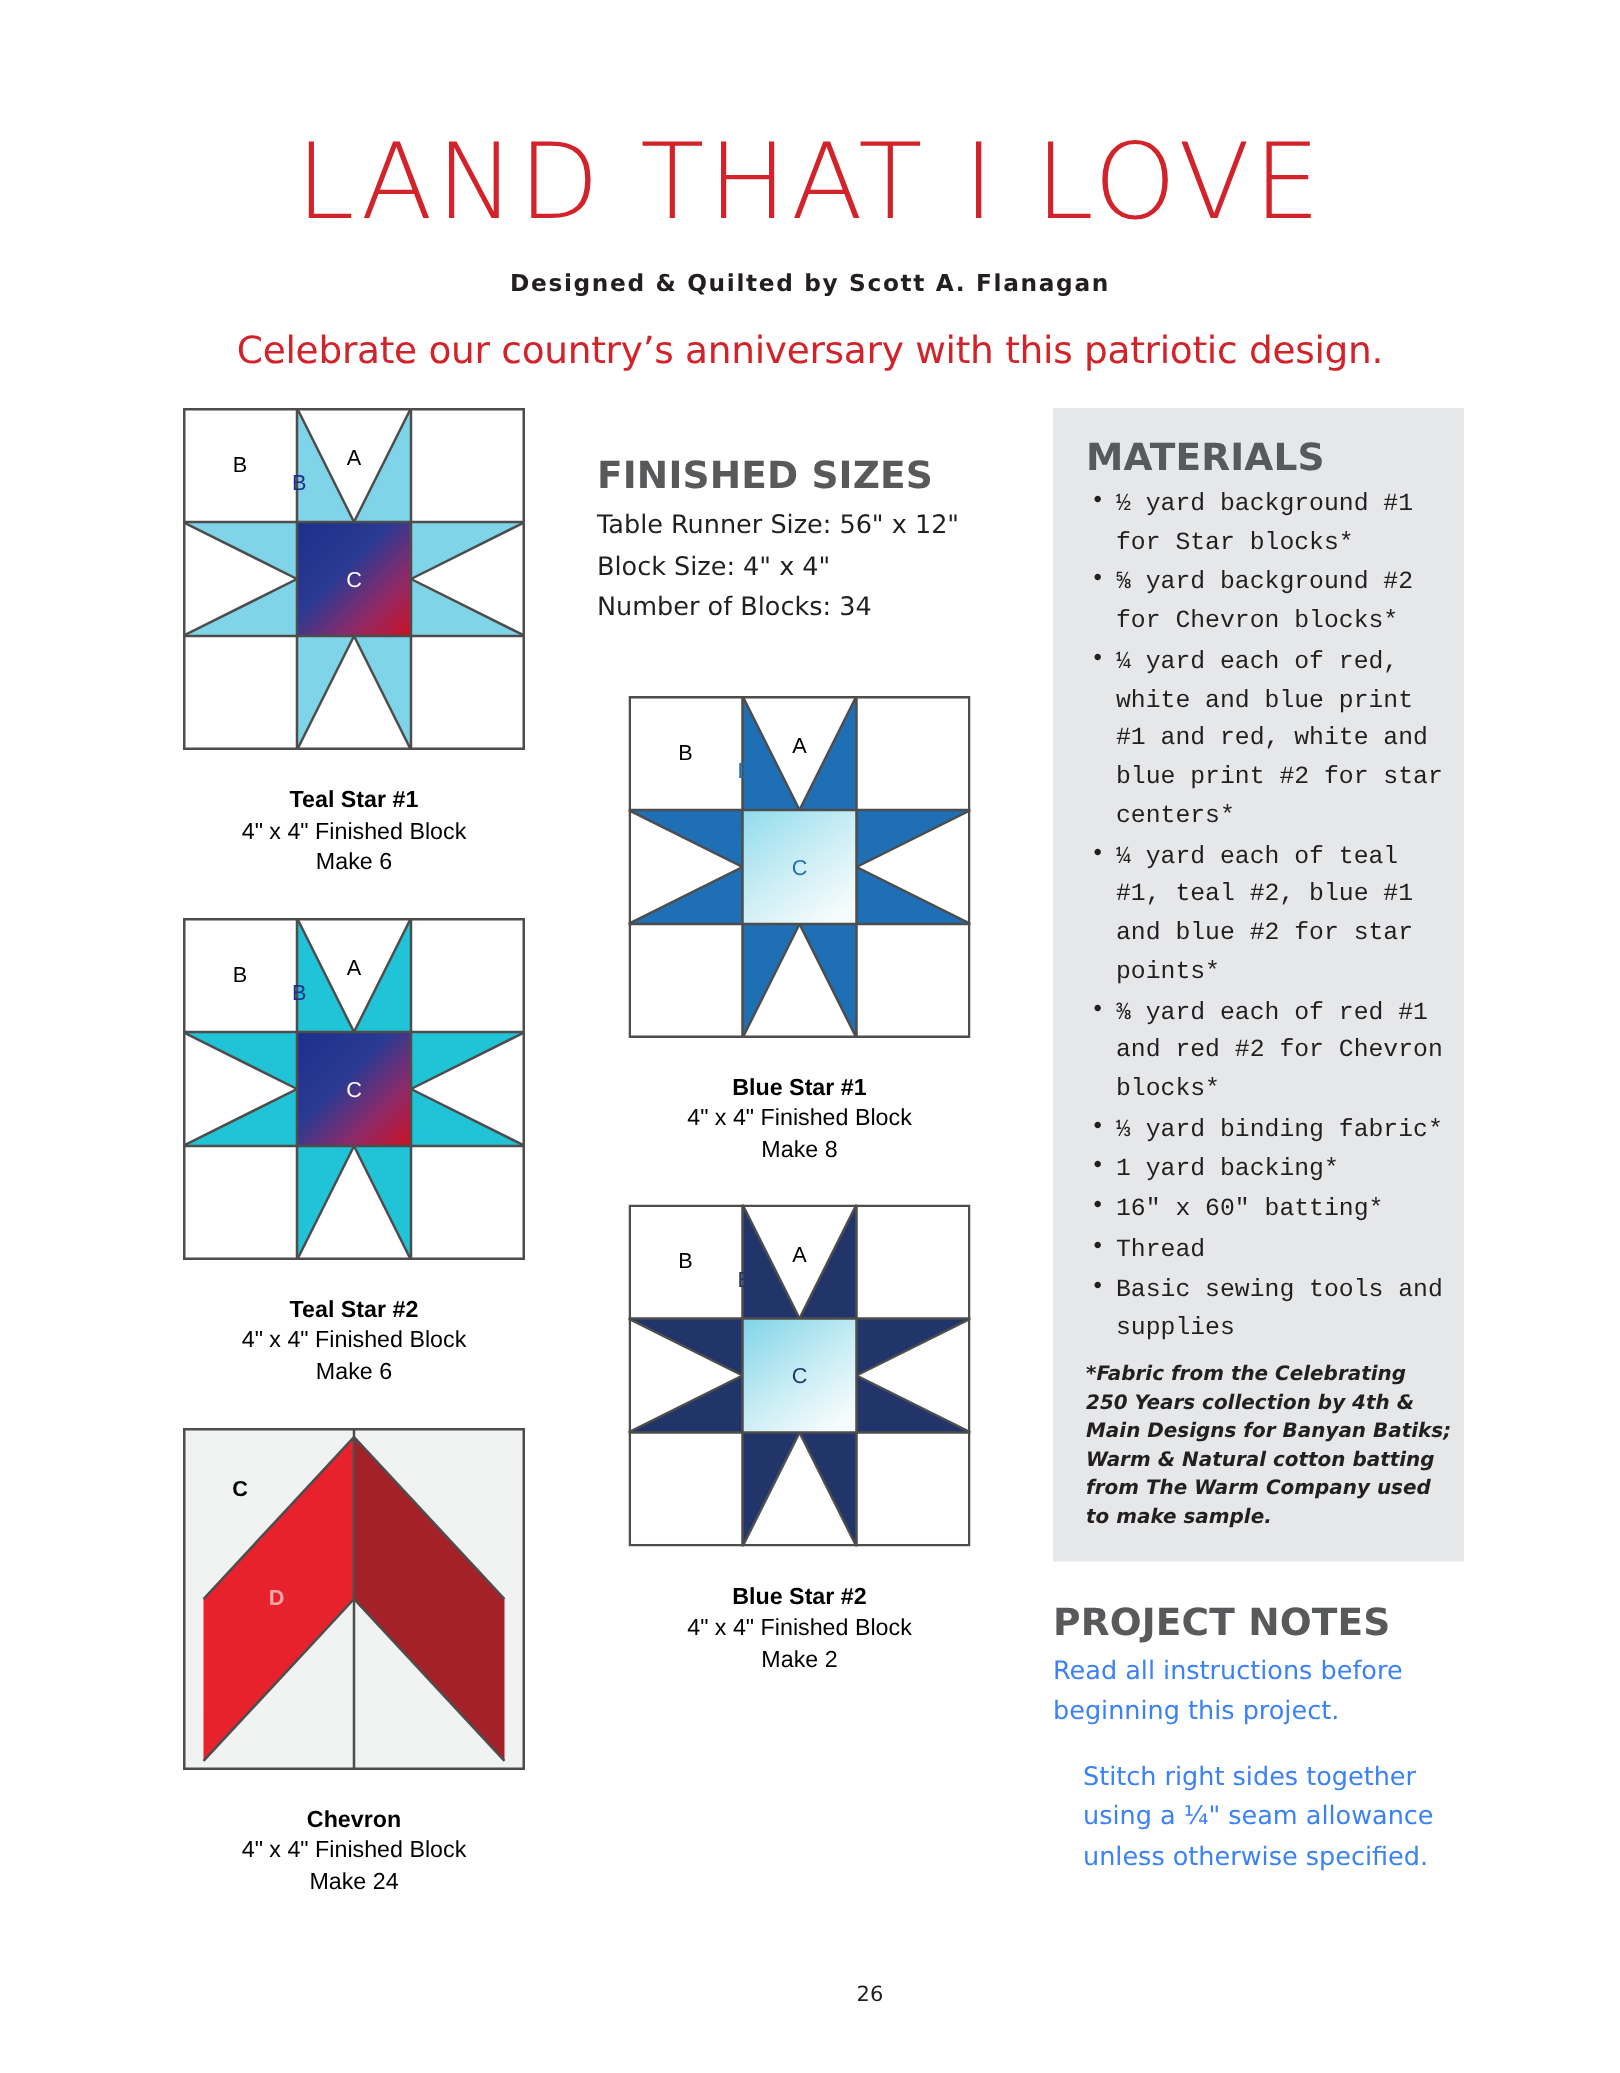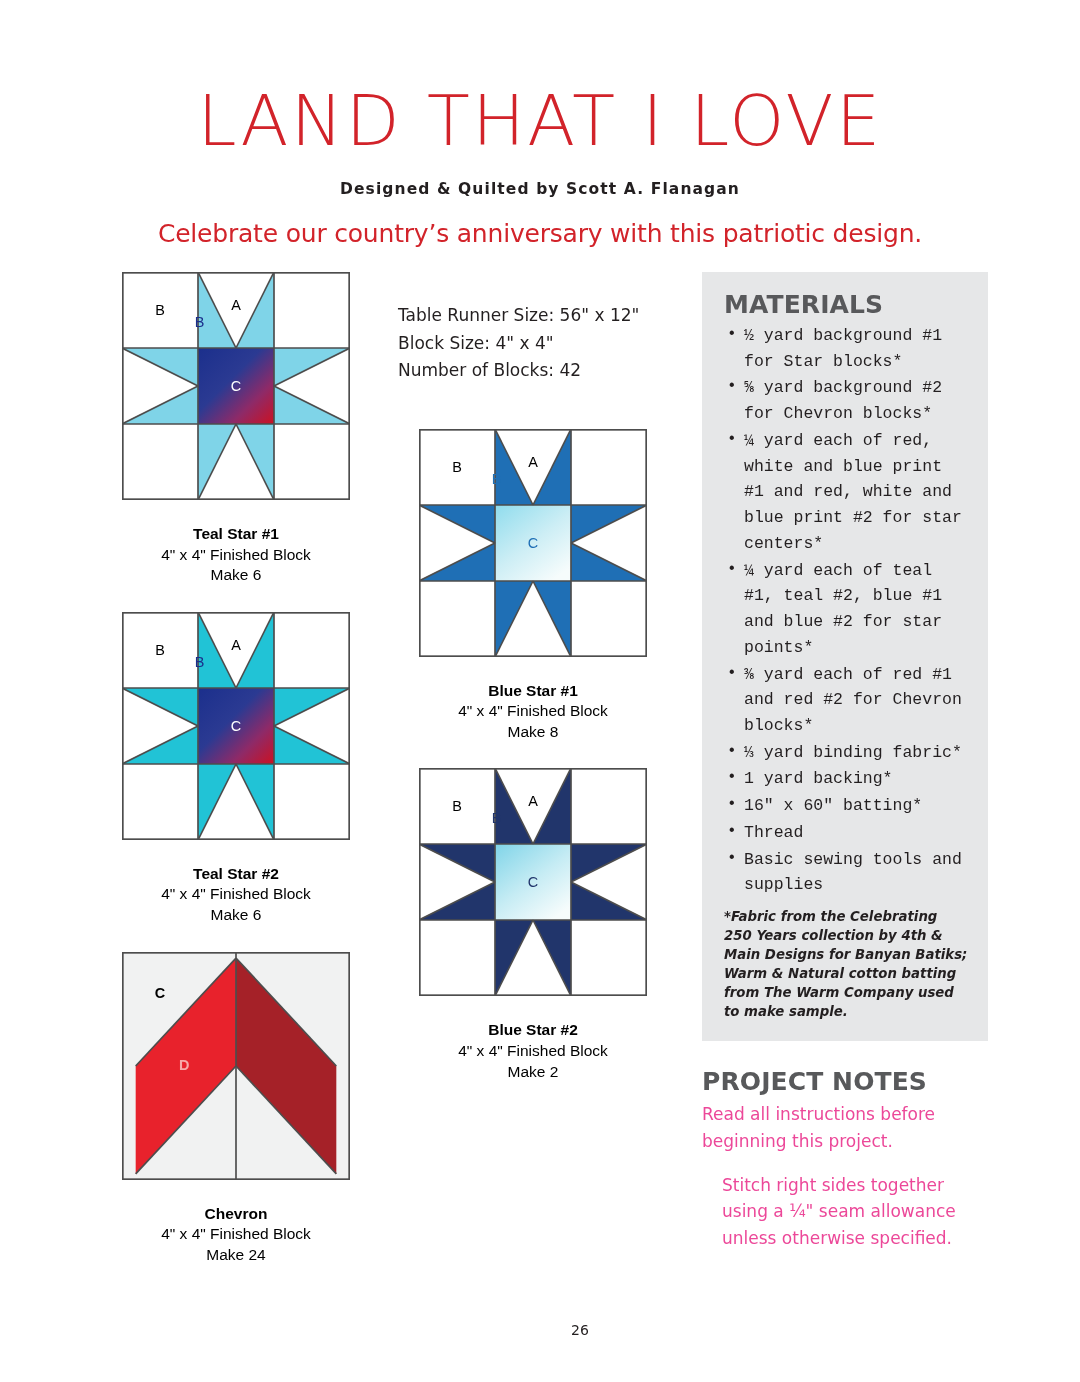--- a/index.html
+++ b/index.html
@@ -60,21 +60,21 @@
     color:#231f20;
     line-height:1.58;
   }
   .mid-gap { height:30px; }
 
   .sizes-line { font-family:"DejaVu Sans", sans-serif; font-size:17px; color:#231f20; line-height:1.62; }
 
   
   .materials-panel {
     background:#e6e7e8;
-    padding:18px 20px 20px 22px;
+    padding:18px 8px 20px 22px;
     width:244px;
     box-sizing:content-box;
   }
   .materials-panel .sec-head { margin-bottom:4px; }
   ul.mat-list { list-style:none; margin:0; padding:0; }
   ul.mat-list li {
     position:relative;
     padding-left:20px;
     font-family:Liberation Mono, monospace;
     font-size:16.5px;
@@ -92,21 +92,21 @@
     font-style:italic;
     font-weight:600;
     font-size:13.3px;
     color:#231f20;
     line-height:1.42;
     margin-top:10px;
   }
 
   .notes { margin-top:26px; }
   .notes .sec-head { margin-bottom:5px; }
-  .notes p { margin:0 0 18px 0; font-family:"DejaVu Sans", sans-serif; font-size:17px; color:#ec4899; line-height:1.55; }
+  .notes p { margin:0 0 18px 0; font-family:"DejaVu Sans", sans-serif; font-size:17px; color:#3b82f6; line-height:1.55; }
   .notes p:last-child { margin-bottom:0;margin-left:20px; }
 
   
   .block-unit { margin-bottom:26px; }
   .block-svg { display:block; margin:0 auto; }
   .caption {
     text-align:center;
     font-family:"Liberation Sans", sans-serif;
     font-size:15.5px;
     color:#000000;
@@ -272,23 +272,24 @@
     </div>
 
   </div>
 
   <div class="col-mid">
 
 
     <div class="mid-gap"></div>
 
     <div>
+      <div class="sec-head">FINISHED SIZES</div>
       <div class="sizes-line">Table Runner Size: 56" x 12"</div>
       <div class="sizes-line">Block Size: 4" x 4"</div>
-      <div class="sizes-line">Number of Blocks: 42</div>
+      <div class="sizes-line">Number of Blocks: 34</div>
     </div>
 
     <div class="block-unit" style="margin-top:44px;">
       <svg class="block-svg" width="228" height="228" viewBox="0 0 300 300">
         <defs>
           <linearGradient id="bs1c" x1="0" y1="0" x2="0.75" y2="1">
             <stop offset="0%" stop-color="#8fdced"></stop>
             <stop offset="55%" stop-color="#cdeef5"></stop>
             <stop offset="100%" stop-color="#f6fcfc"></stop>
           </linearGradient>

